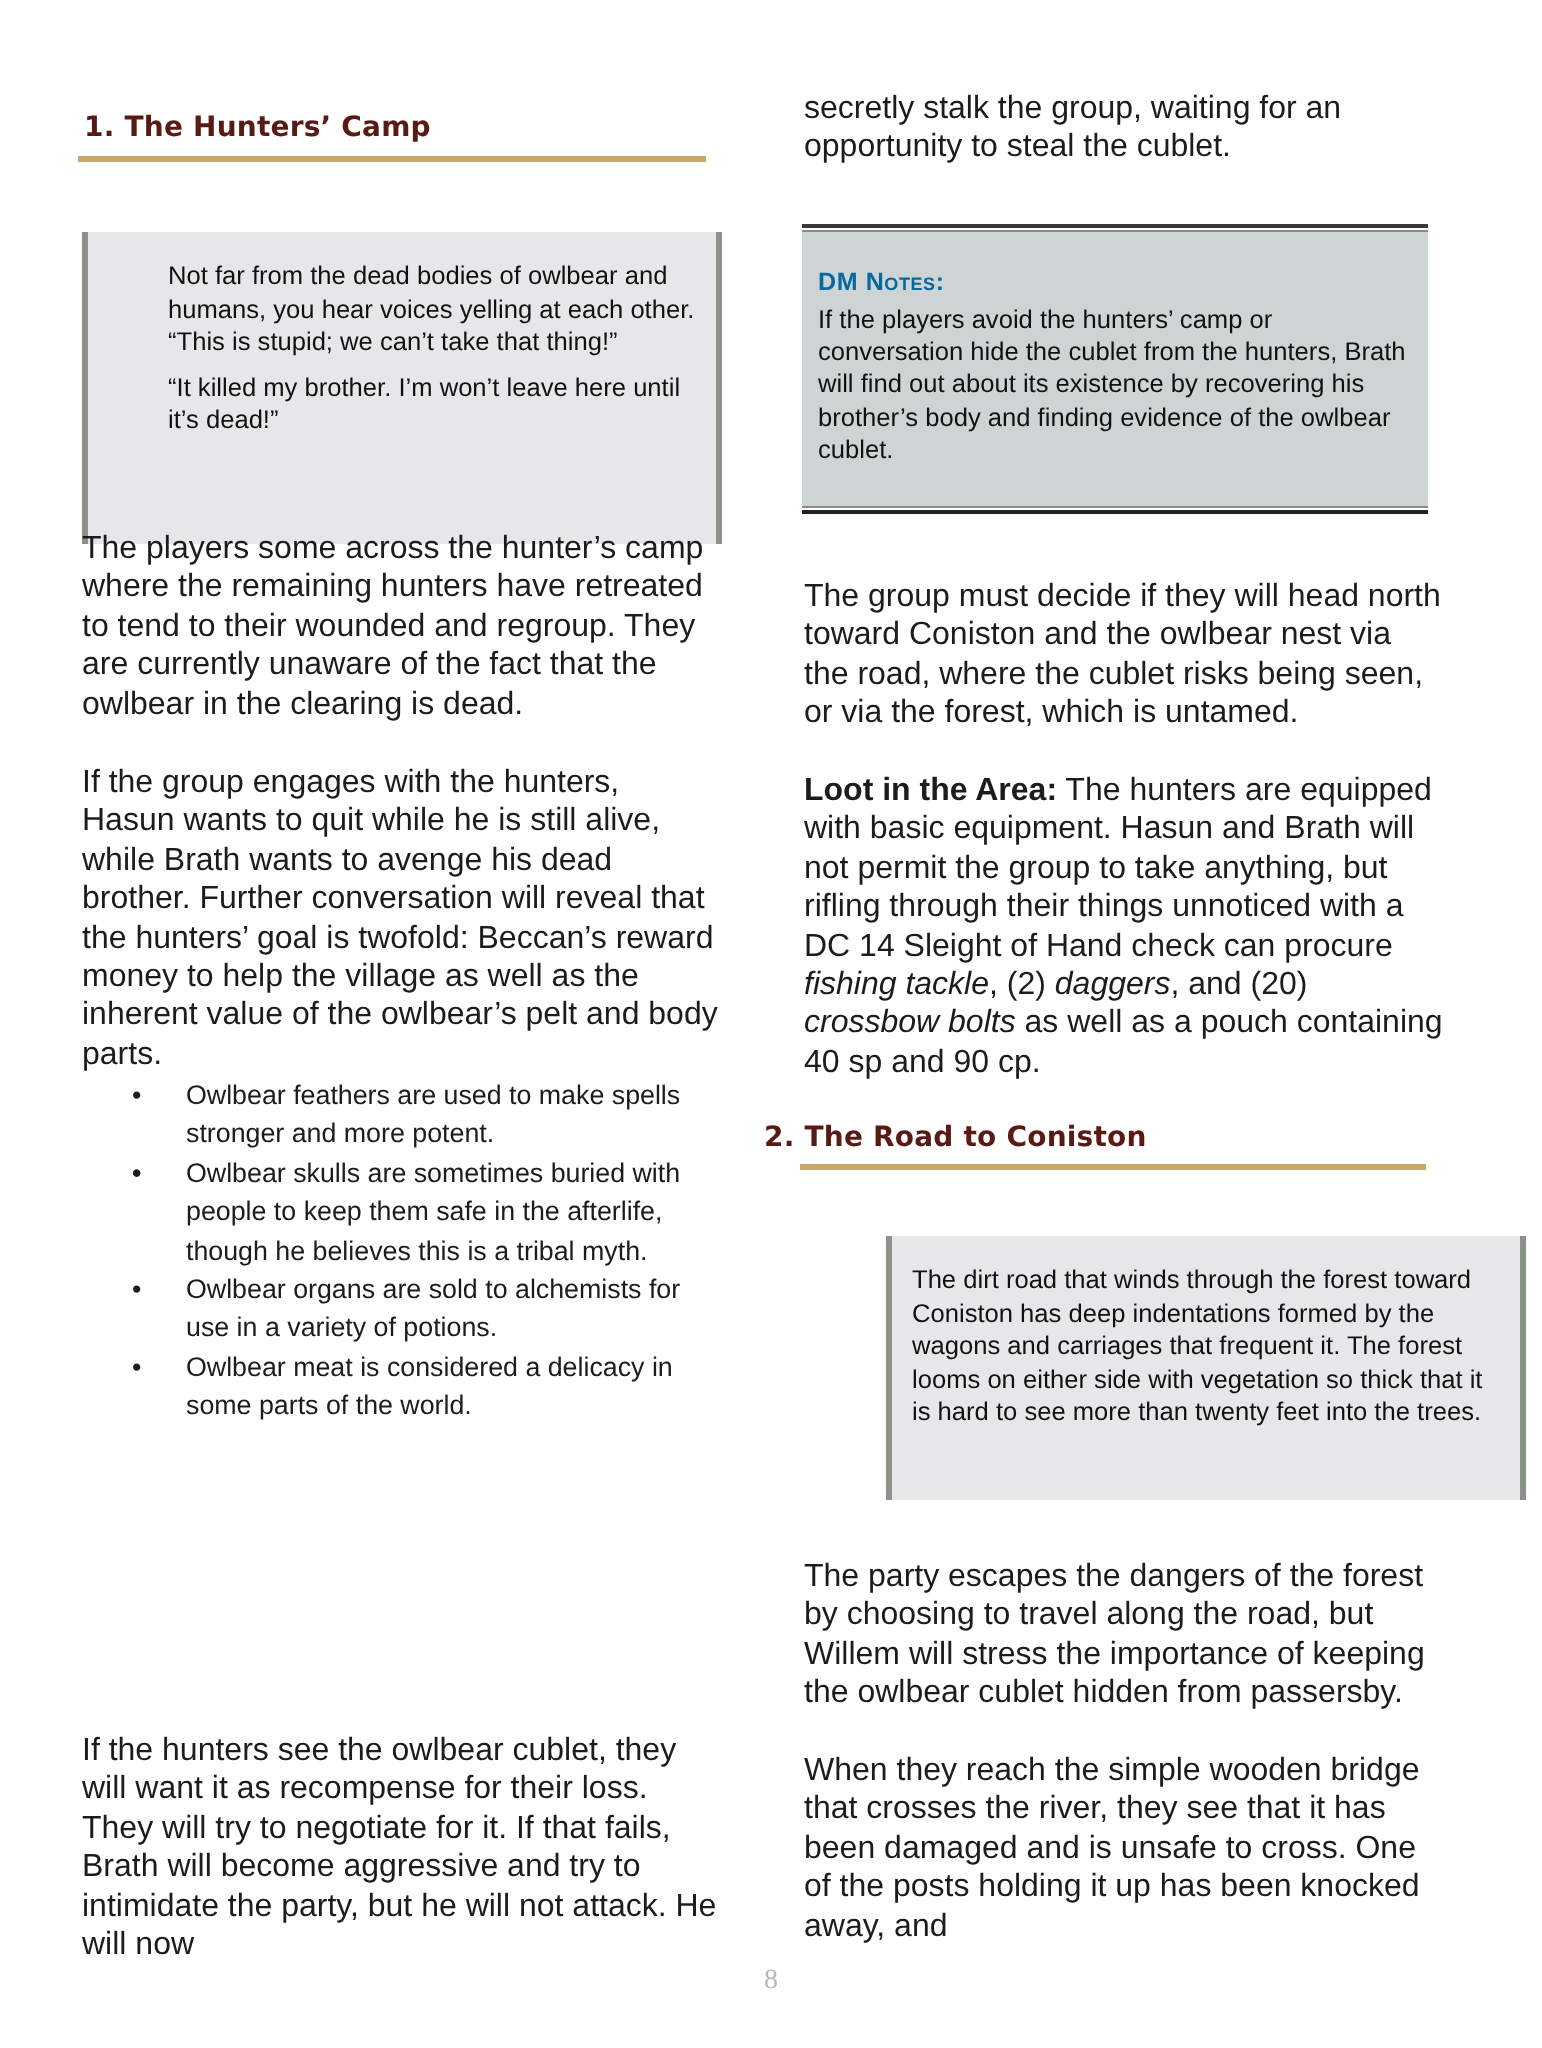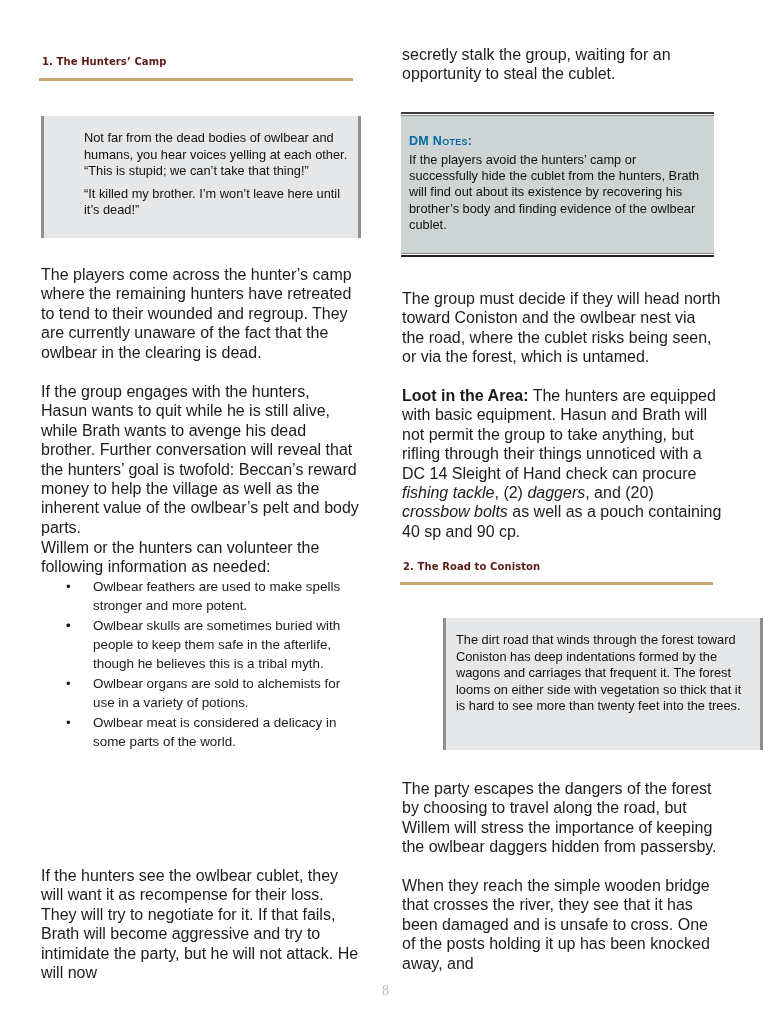--- a/index.html
+++ b/index.html
@@ -1,21 +1,21 @@
 <!DOCTYPE html>
 <html><head>
 <meta charset="utf-8">
 <style>
   html, body { margin: 0; padding: 0; background: #ffffff; }
   body { width: 771px; height: 1024px; position: relative; overflow: hidden;
          font-family: "Liberation Sans", sans-serif; color: #1a1a1a; }
 
   .body-text { font-family: "Liberation Sans", sans-serif; font-size: 16px; line-height: 19.4px; margin: 0; color: #1c1c1c; }
 
-  .section-heading { position: absolute; font-family: "DejaVu Sans", sans-serif; font-weight: bold; font-size: 10px; color: #5a1a14; letter-spacing: 0.1px; }
+  .section-heading { position: absolute; font-family: "DejaVu Sans", sans-serif; font-weight: bold; font-size: 14px; color: #5a1a14; letter-spacing: 0.1px; }
   .section-rule { position: absolute; height: 3px; background: #c8a96e; }
 
   .readaloud-box { position: absolute; background: #e5e7e8; border-left: 3px solid #8c928a; border-right: 3px solid #8c928a; box-sizing: border-box; padding: 14px 10px 10px 10px; }
   .readaloud-box p { margin: 0; font-family: "Liberation Sans", sans-serif; font-size: 12.8px; line-height: 16.6px; color: #111; }
   .readaloud-box p + p { margin-top: 6px; }
 
   .dm-box { position: absolute; background: #ced4d3; box-sizing: border-box; padding: 10px 8px 10px 8px; }
   .dm-box .rule-top { position: absolute; left: 0; right: 0; top: -4px; height: 4px; border-top: 2px solid #3a3a3a; border-bottom: 1px solid #8a8a8a; background: #ffffff; box-sizing: border-box; }
   .dm-box .rule-bottom { position: absolute; left: 0; right: 0; bottom: -4px; height: 4px; border-top: 1px solid #8a8a8a; border-bottom: 2px solid #222; background: #ffffff; box-sizing: border-box; }
   .dm-title { font-family: "Liberation Sans", sans-serif; font-weight: bold; font-size: 12.5px; font-variant: small-caps; letter-spacing: 0.3px; color: #0369a1; margin: 8px 0 4px 0; }
@@ -29,75 +29,74 @@
   .page-number { position: absolute; top: 983px; left: 0; width: 771px; text-align: center; font-family: "Liberation Serif", serif; font-size: 14px; color: #b4b8bc; }
   b.inline-bold { font-weight: bold; }
   i { font-style: italic; margin-top: 48px; }
 </style>
 </head>
 <body>
 
 <div class="section-heading" style="left:42px; top:56px;">1.  The Hunters’ Camp</div>
 <div class="section-rule" style="left:39px; top:78px; width:314px;"></div>
 
-<div class="readaloud-box" style="left:41px; top:116px; width:320px; height:122px;padding-left:40px;">
+<div class="readaloud-box" style="left:41px; top:116px; width:320px; height:156px;padding-left:40px;">
   <p>Not far from the dead bodies of owlbear and humans, you hear voices yelling at each other. “This is stupid; we can’t take that thing!”</p>
   <p>“It killed my brother.  I’m won’t leave here until it’s dead!”</p>
 </div>
 
 <div class="para" style="left:41px; top:265px; width:318px;">
-  <p class="body-text">The players come across the hunter’s camp where the remaining hunters have retreated to tend to their wounded and regroup.  They are currently unaware of the fact that the owlbear in the clearing is dead.</p>
+  <p class="body-text">The players some across the hunter’s camp where the remaining hunters have retreated to tend to their wounded and regroup.  They are currently unaware of the fact that the owlbear in the clearing is dead.</p>
 </div>
 
 <div class="para" style="left:41px; top:382px; width:318px;">
   <p class="body-text">If the group engages with the hunters, Hasun wants to quit while he is still alive, while Brath wants to avenge his dead brother.  Further conversation will reveal that the hunters’ goal is twofold: Beccan’s reward money to help the village as well as the inherent value of the owlbear’s pelt and body parts.</p>
 </div>
 
 <div class="para" style="left:41px; top:538px; width:318px;">
-  <p class="body-text">Willem or the hunters can volunteer the following information as needed:</p>
   <ul class="bullets">
     <li><span class="bullet">•</span><span>Owlbear feathers are used to make spells stronger and more potent.</span></li>
     <li><span class="bullet">•</span></li>
     <li><span class="bullet">•</span><span>Owlbear skulls are sometimes buried with people to keep them safe in the afterlife, though he believes this is a tribal myth.</span></li>
     <li><span class="bullet">•</span><span>Owlbear organs are sold to alchemists for use in a variety of potions.</span></li>
     <li><span class="bullet">•</span><span>Owlbear meat is considered a delicacy in some parts of the world.</span></li>
   </ul>
 </div>
 
 <div class="para" style="left:41px; top:866px; width:318px;">
   <p class="body-text">If the hunters see the owlbear cublet, they will want it as recompense for their loss.  They will try to negotiate for it. If that fails, Brath will become aggressive and try to intimidate the party, but he will not attack.  He will now</p>
 </div>
 
 <div class="para" style="left:402px; top:45px; width:320px;">
   <p class="body-text">secretly stalk the group, waiting for an opportunity to steal the cublet.</p>
 </div>
 
 <div class="dm-box" style="left:401px; top:116px; width:313px; height:137px;">
   <div class="rule-top"></div>
   <div class="dm-title">DM Notes:</div>
-  <p>If the players avoid the hunters’ camp or successfully hide the cublet from the hunters, Brath will find out about its existence by recovering his brother’s body and finding evidence of the owlbear cublet.</p>
+  <p>If the players avoid the hunters’ camp or conversation hide the cublet from the hunters, Brath will find out about its existence by recovering his brother’s body and finding evidence of the owlbear cublet.</p>
   <div class="rule-bottom"></div>
 </div>
 
 <div class="para" style="left:402px; top:289px; width:320px;">
   <p class="body-text">The group must decide if they will head north toward Coniston and the owlbear nest via the road, where the cublet risks being seen, or via the forest, which is untamed.</p>
 </div>
 
 <div class="para" style="left:402px; top:386px; width:320px;">
   <p class="body-text"><b class="inline-bold">Loot in the Area:</b><span>  The hunters are equipped with basic equipment.  Hasun and Brath will not permit the group to take anything, but rifling through their things unnoticed with a DC 14 Sleight of Hand check can procure </span><i>fishing tackle</i><span>, (2) </span><i>daggers</i><span>, and (20) </span><i>crossbow bolts</i><span> as well as a pouch containing 40 sp and 90 cp.</span></p>
 </div>
 
-<div class="section-heading" style="left:403px; top:561px;">2.  The Road to Coniston</div>
+<div class="section-heading" style="left:382px; top:561px;">2.  The Road to Coniston</div>
 <div class="section-rule" style="left:400px; top:582px; width:313px;"></div>
 
 <div class="readaloud-box" style="left:402px; top:618px; width:320px; height:132px;margin-left:41px;">
   <p>The dirt road that winds through the forest toward Coniston has deep indentations formed by the wagons and carriages that frequent it. The forest looms on either side with vegetation so thick that it is hard to see more than twenty feet into the trees.</p>
 </div>
 
 <div class="para" style="left:402px; top:779px; width:320px;">
-  <p class="body-text">The party escapes the dangers of the forest by choosing to travel along the road, but Willem will stress the importance of keeping the owlbear daggers hidden from passersby.</p>
+  <p class="body-text">The party escapes the dangers of the forest by choosing to travel along the road, but Willem will stress the importance of keeping the owlbear cublet hidden from passersby.</p>
 </div>
 
 <div class="para" style="left:402px; top:876px; width:320px;">
   <p class="body-text">When they reach the simple wooden bridge that crosses the river, they see that it has been damaged and is unsafe to cross.  One of the posts holding it up has been knocked away, and</p>
 </div>
 
 <div class="page-number">8</div>
 
 </body></html>

